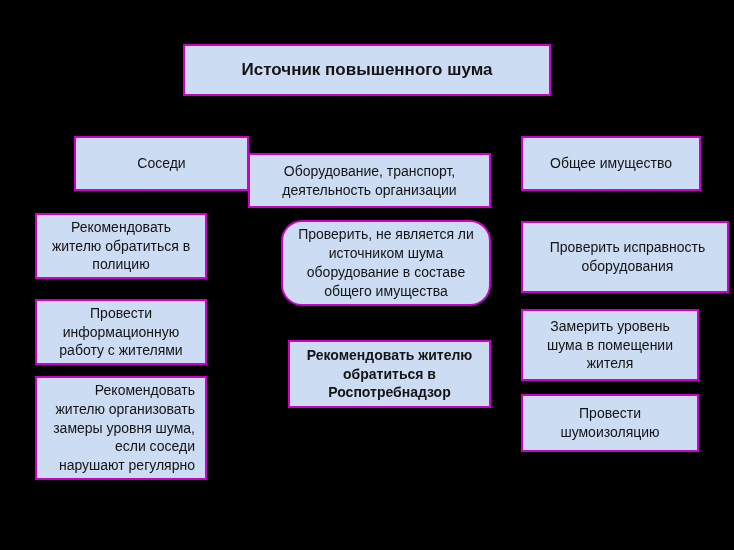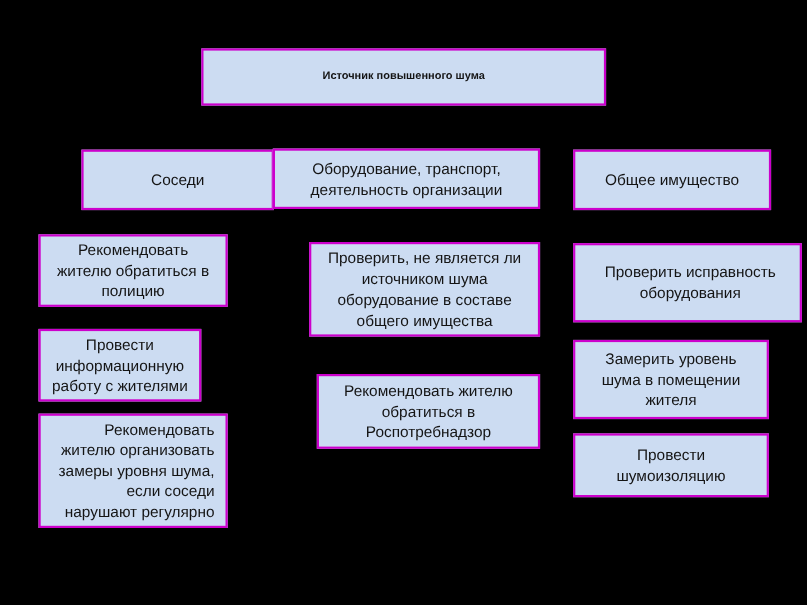--- a/index.html
+++ b/index.html
@@ -31,32 +31,32 @@
     align-items: center;
     justify-content: center;
     text-align: center;
     font-size: 14px;
     line-height: 1.35;
     padding: 4px 10px;
   }
   .title {
     left: 183px; top: 44px; width: 368px; height: 52px;
     font-weight: bold;
-    font-size: 10px;
+    font-size: 17px;
   }
   .h1 { left: 33px;  top: 136px; width: 175px; height: 55px; margin-left: 41px; }
-  .h2 { left: 248px; top: 135px; width: 243px; height: 55px; }
+  .h2 { left: 248px; top: 153px; width: 243px; height: 55px; }
   .h3 { left: 521px; top: 136px; width: 180px; height: 55px; }
 
   .c1i1 { left: 35px; top: 213px; width: 172px; height: 66px;  }
-  .c1i2 { left: 35px; top: 299px; width: 148px; height: 66px;  }
+  .c1i2 { left: 35px; top: 299px; width: 172px; height: 66px;  }
   .c1i3 { left: 35px; top: 376px; width: 172px; height: 104px; text-align: right; }
 
-  .c2i1 { left: 281px; top: 220px; width: 210px; height: 86px; }
-  .c2i2 { left: 288px; top: 340px; width: 203px; height: 68px; }
+  .c2i1 { left: 281px; top: 220px; width: 210px; height: 86px; border-radius: 21px; }
+  .c2i2 { left: 288px; top: 340px; width: 203px; height: 68px; font-weight: bold; }
 
   .c3i1 { left: 521px; top: 221px; width: 208px; height: 72px; padding-left: 15px; }
   .c3i2 { left: 521px; top: 309px; width: 178px; height: 72px; }
   .c3i3 { left: 521px; top: 394px; width: 178px; height: 58px; }
 </style>
 </head>
 <body>
 
 <div class="canvas">
 

